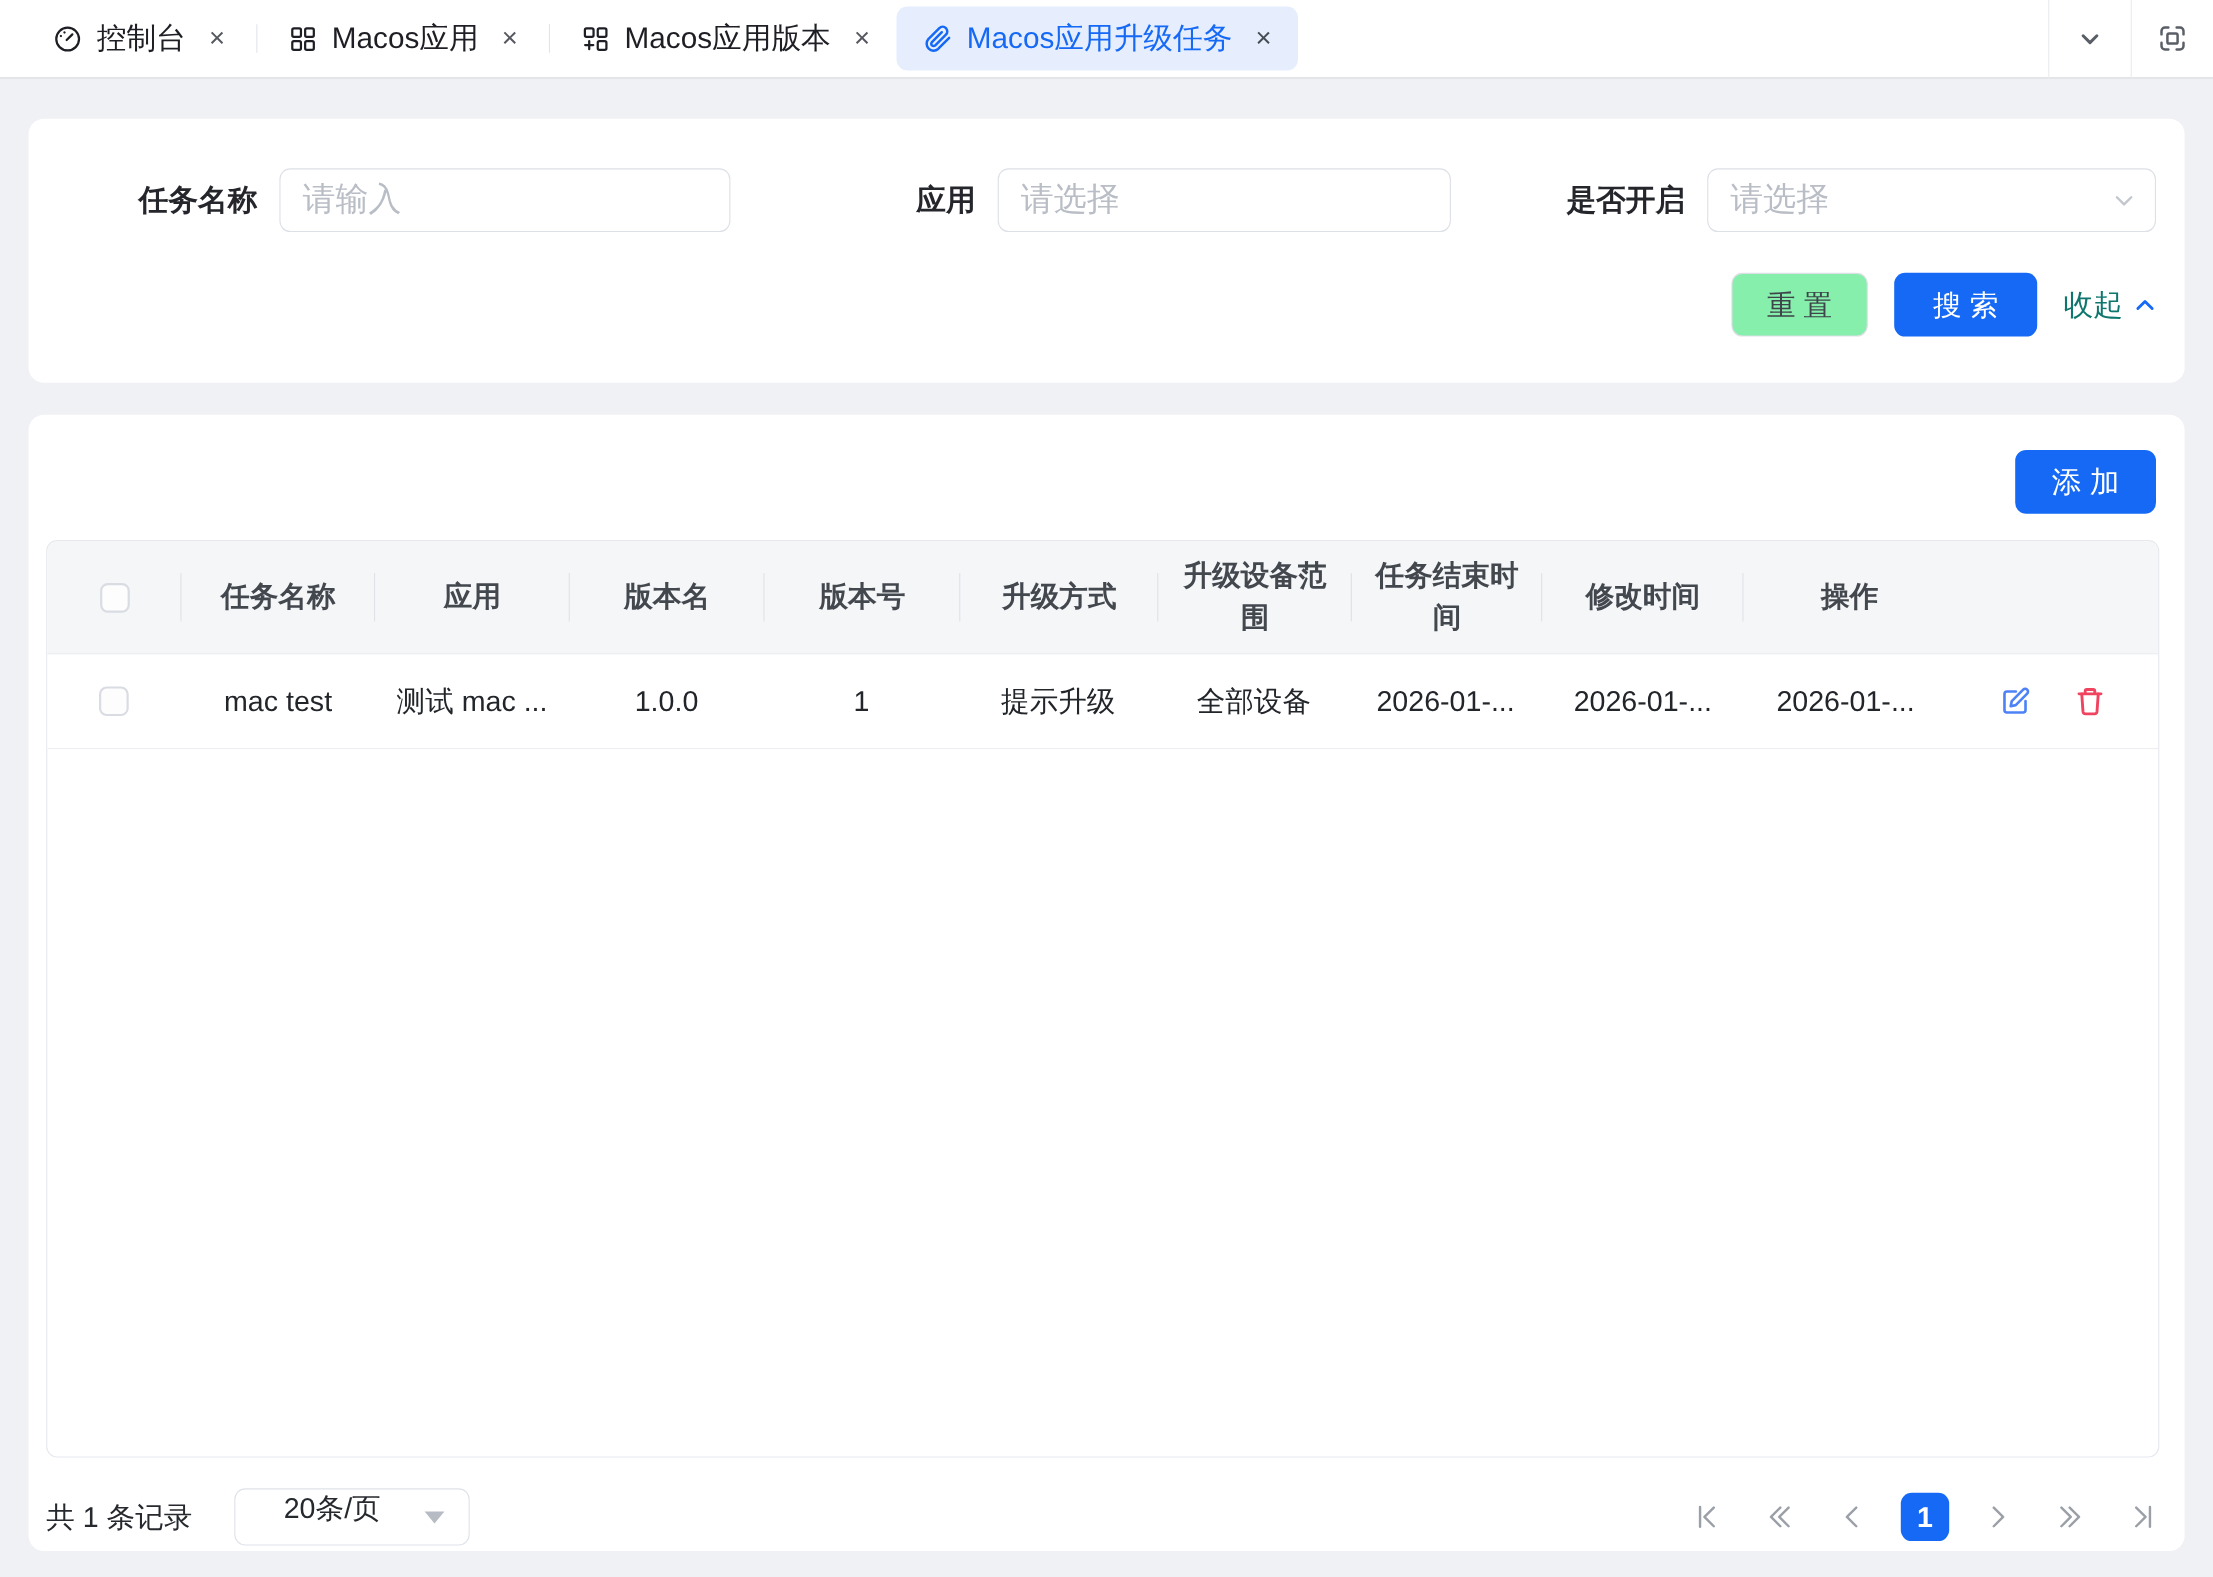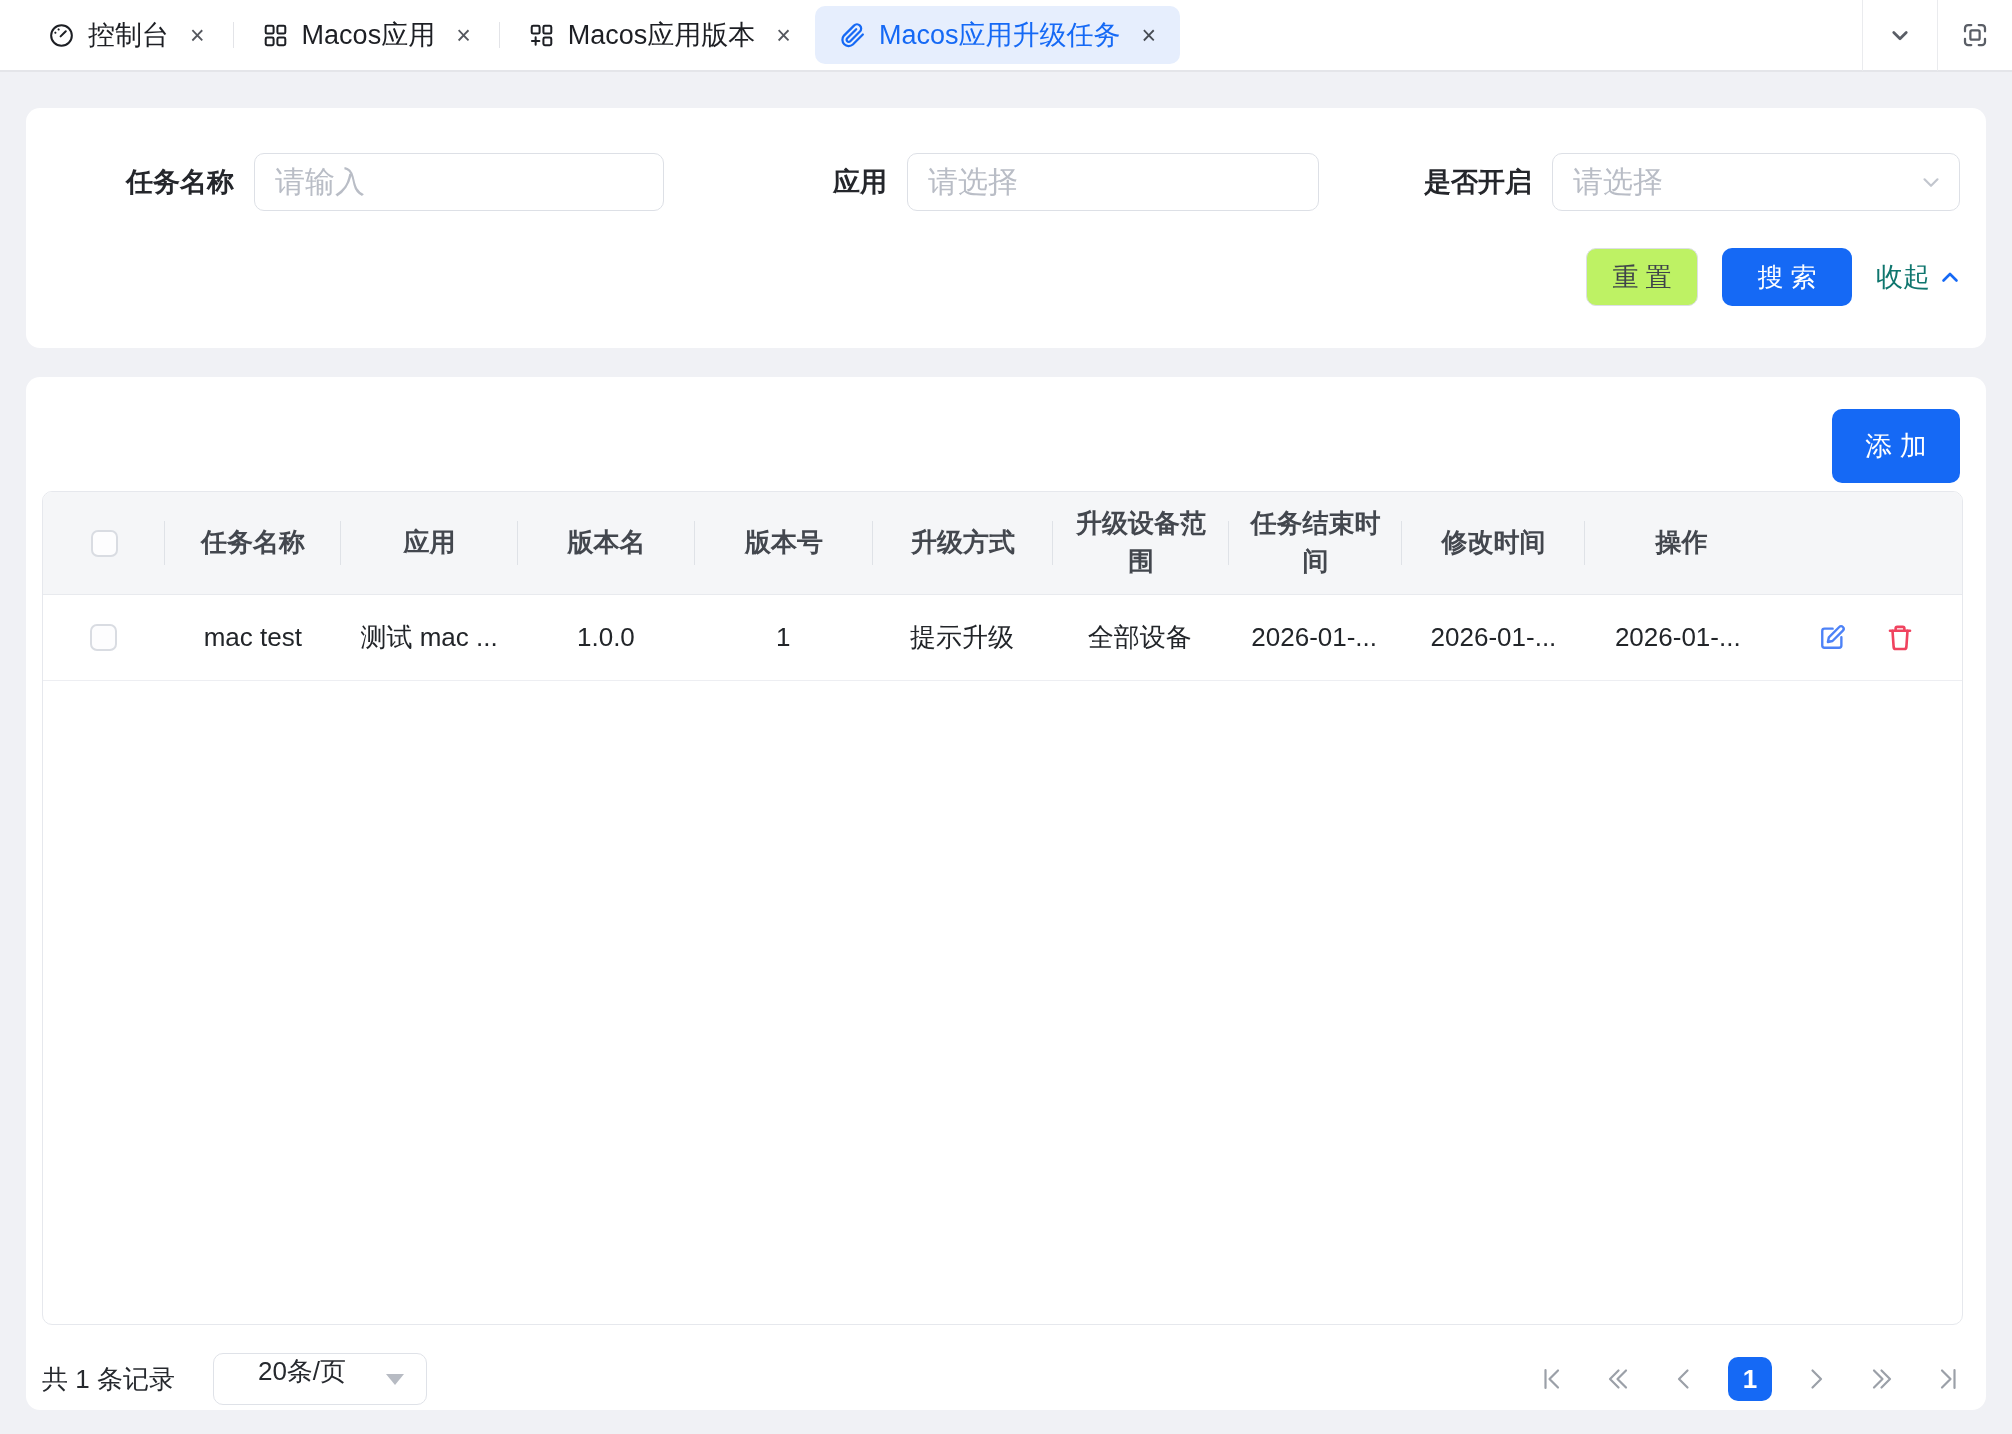--- a/index.html
+++ b/index.html
@@ -31,29 +31,29 @@
             font-family:"Liberation Sans","DejaVu Sans",sans-serif; }
   .finput::placeholder { color:#b9bdc6; }
   .fselect-wrap { position:relative; display:flex; align-items:center; }
   .fselect-wrap .sel-arrow { position:absolute; right:16px; pointer-events:none; }
   .g1 { left:100px; } .g1 .finput { width:410px; }
   .g2 { left:807px; } .g2 .finput { width:412px; }
   .g3 { left:1398px; } .g3 .finput { width:408px; }
   .filter-actions { position:absolute; right:24px; top:140px; display:flex; align-items:center; gap:24px; }
   .btn { display:flex; align-items:center; justify-content:center; border-radius:10px;
          font-size:26px; cursor:pointer; font-family:inherit; }
-  .btn-reset { width:112px; height:58px; background:#bef264; border:1.5px solid #dcdfe5; color:#3f434a; }
+  .btn-reset { width:124px; height:58px; background:#86efac; border:1.5px solid #dcdfe5; color:#3f434a; }
   .btn-primary { background:#1569f5; color:#fff; border:none; }
   .btn-search { width:130px; height:58px; }
   .collapse-link { display:flex; align-items:center; gap:8px; color:#0f766e; font-size:27px; cursor:pointer; }
 
   
   .table-card { position:absolute; left:26px; top:377px; width:1960px; height:1033px;
                 background:#fff; border-radius:14px; }
-  .btn-add { position:absolute; top:32px; right:26px; width:128px; height:74px; font-size:27px; }
+  .btn-add { position:absolute; top:32px; right:26px; width:128px; height:58px; font-size:27px; }
   .table-box { position:absolute; left:16px; top:114px; width:1921px; height:834px;
                border:1px solid #e6e8ed; border-radius:10px; overflow:hidden; background:#fff; }
   .thead { display:flex; height:103px; background:#f5f6f8; border-bottom:1px solid #e8eaee; }
   .th { position:relative; display:flex; align-items:center; justify-content:center; text-align:center;
         color:#43474e; font-weight:700; font-size:26px; line-height:1.45; padding:0 14px; }
   .th:not(:last-child)::after { content:""; position:absolute; right:0; top:50%;
         transform:translateY(-50%); width:1px; height:44px; background:#dfe2e7; }
   .trow { display:flex; height:86px; border-bottom:1px solid #edeef2; background:#fff; }
   .td { display:flex; align-items:center; justify-content:center; text-align:center;
         font-size:26px; color:#222529; padding:0 14px; white-space:nowrap; overflow:hidden; }

